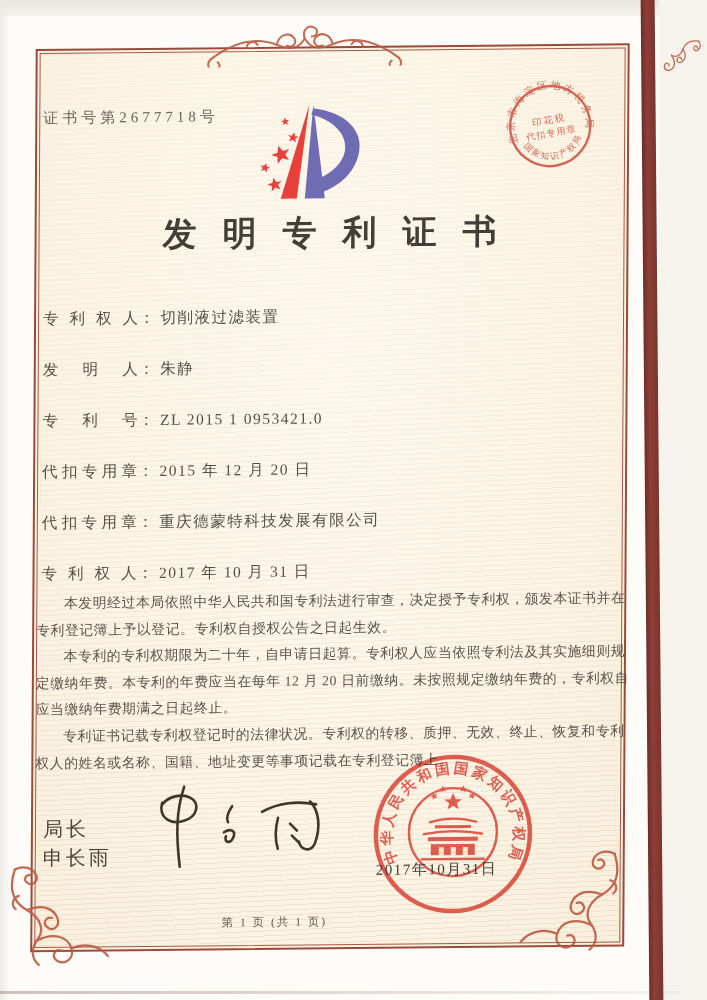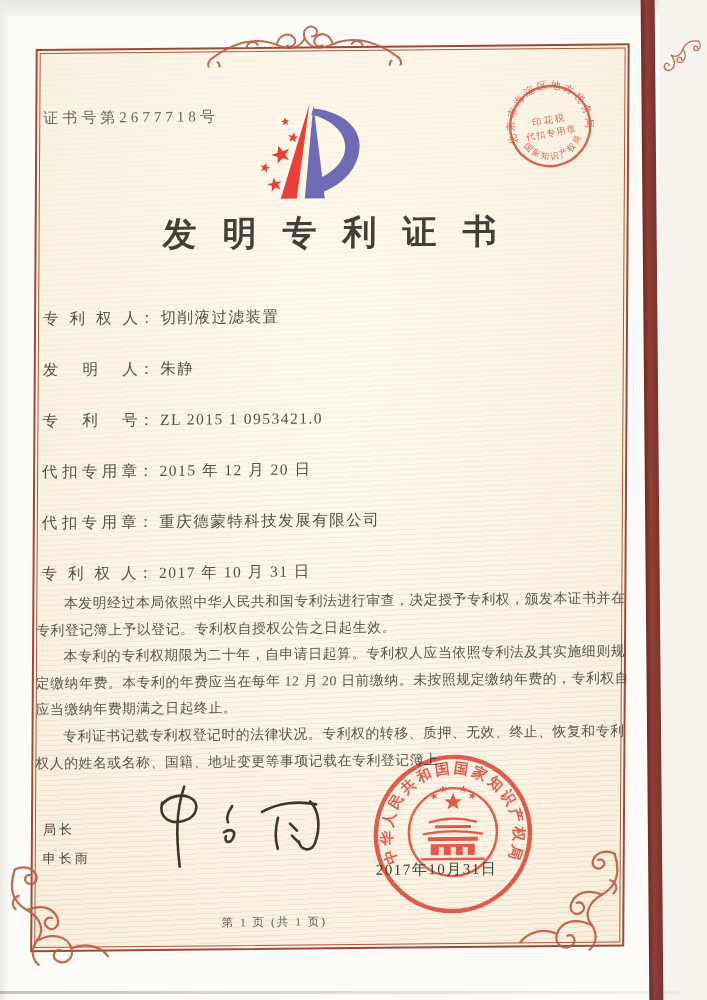--- a/index.html
+++ b/index.html
@@ -47,21 +47,21 @@
   .frow{height:24px;margin-bottom:27px;white-space:nowrap;}
   .flabel{display:inline-block;width:96px;text-align:justify;text-align-last:justify;
     letter-spacing:1px;}
   .fcolon{display:inline-block;margin-right:6px;}
   .fvalue{letter-spacing:1.5px;}
 
   .bodytext{position:absolute;left:40px;top:588px;width:594px;font-size:13.8px;
     line-height:26.6px;color:#5a534b;}
   .bodytext p{margin:0;text-indent:2em;letter-spacing:.6px;}
 
-  .signer{position:absolute;left:48px;top:812px;font-size:13px;color:#4c463e;
+  .signer{position:absolute;left:48px;top:812px;font-size:20px;color:#4c463e;
     letter-spacing:3px;line-height:29px;}
   .sig-svg{position:absolute;left:145px;top:775px;mix-blend-mode:multiply;}
 
   .seal-svg{position:absolute;left:368px;top:745px;mix-blend-mode:multiply;opacity:.92;}
   .seal-date{position:absolute;left:381px;top:861px;width:200px;font-size:15px;
     color:#3f3a33;letter-spacing:1.5px;z-index:5;}
   .stamp-svg{position:absolute;left:503px;top:80px;transform:rotate(-10deg);
     mix-blend-mode:multiply;opacity:.85;}
   .logo-svg{position:absolute;left:252px;top:102px;}
 

